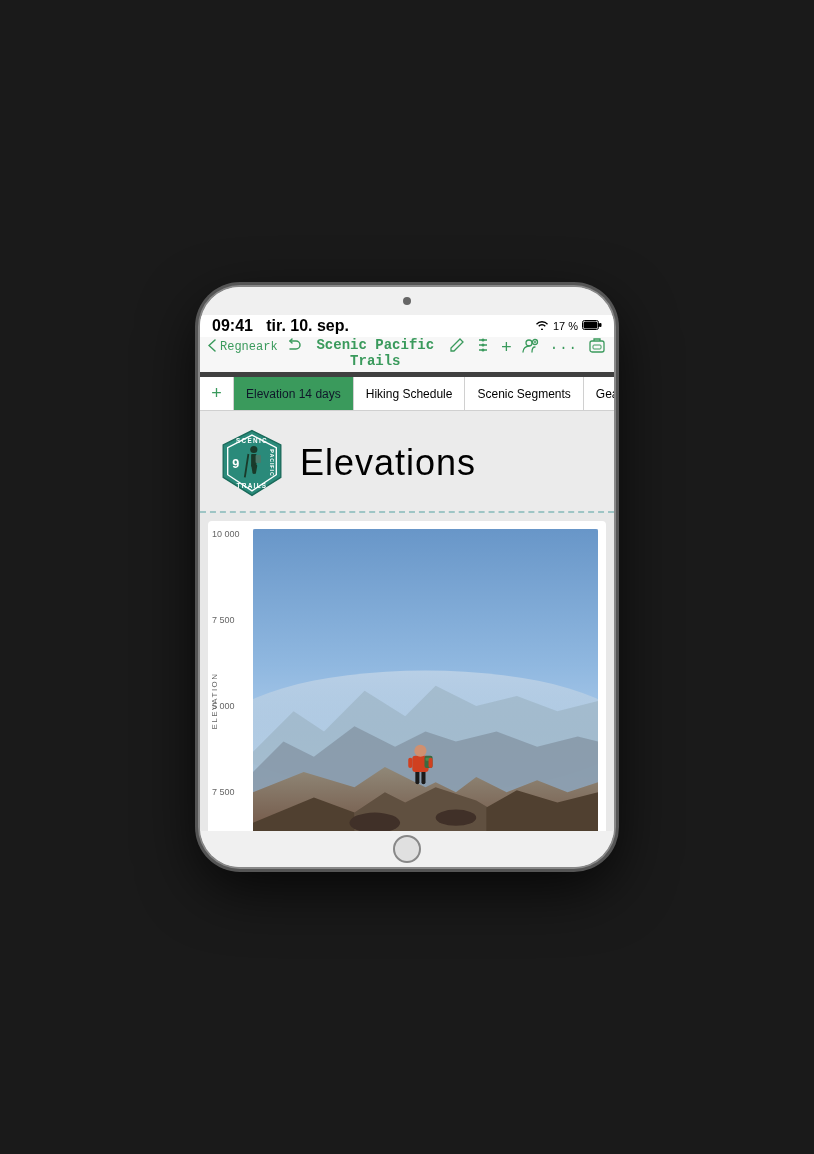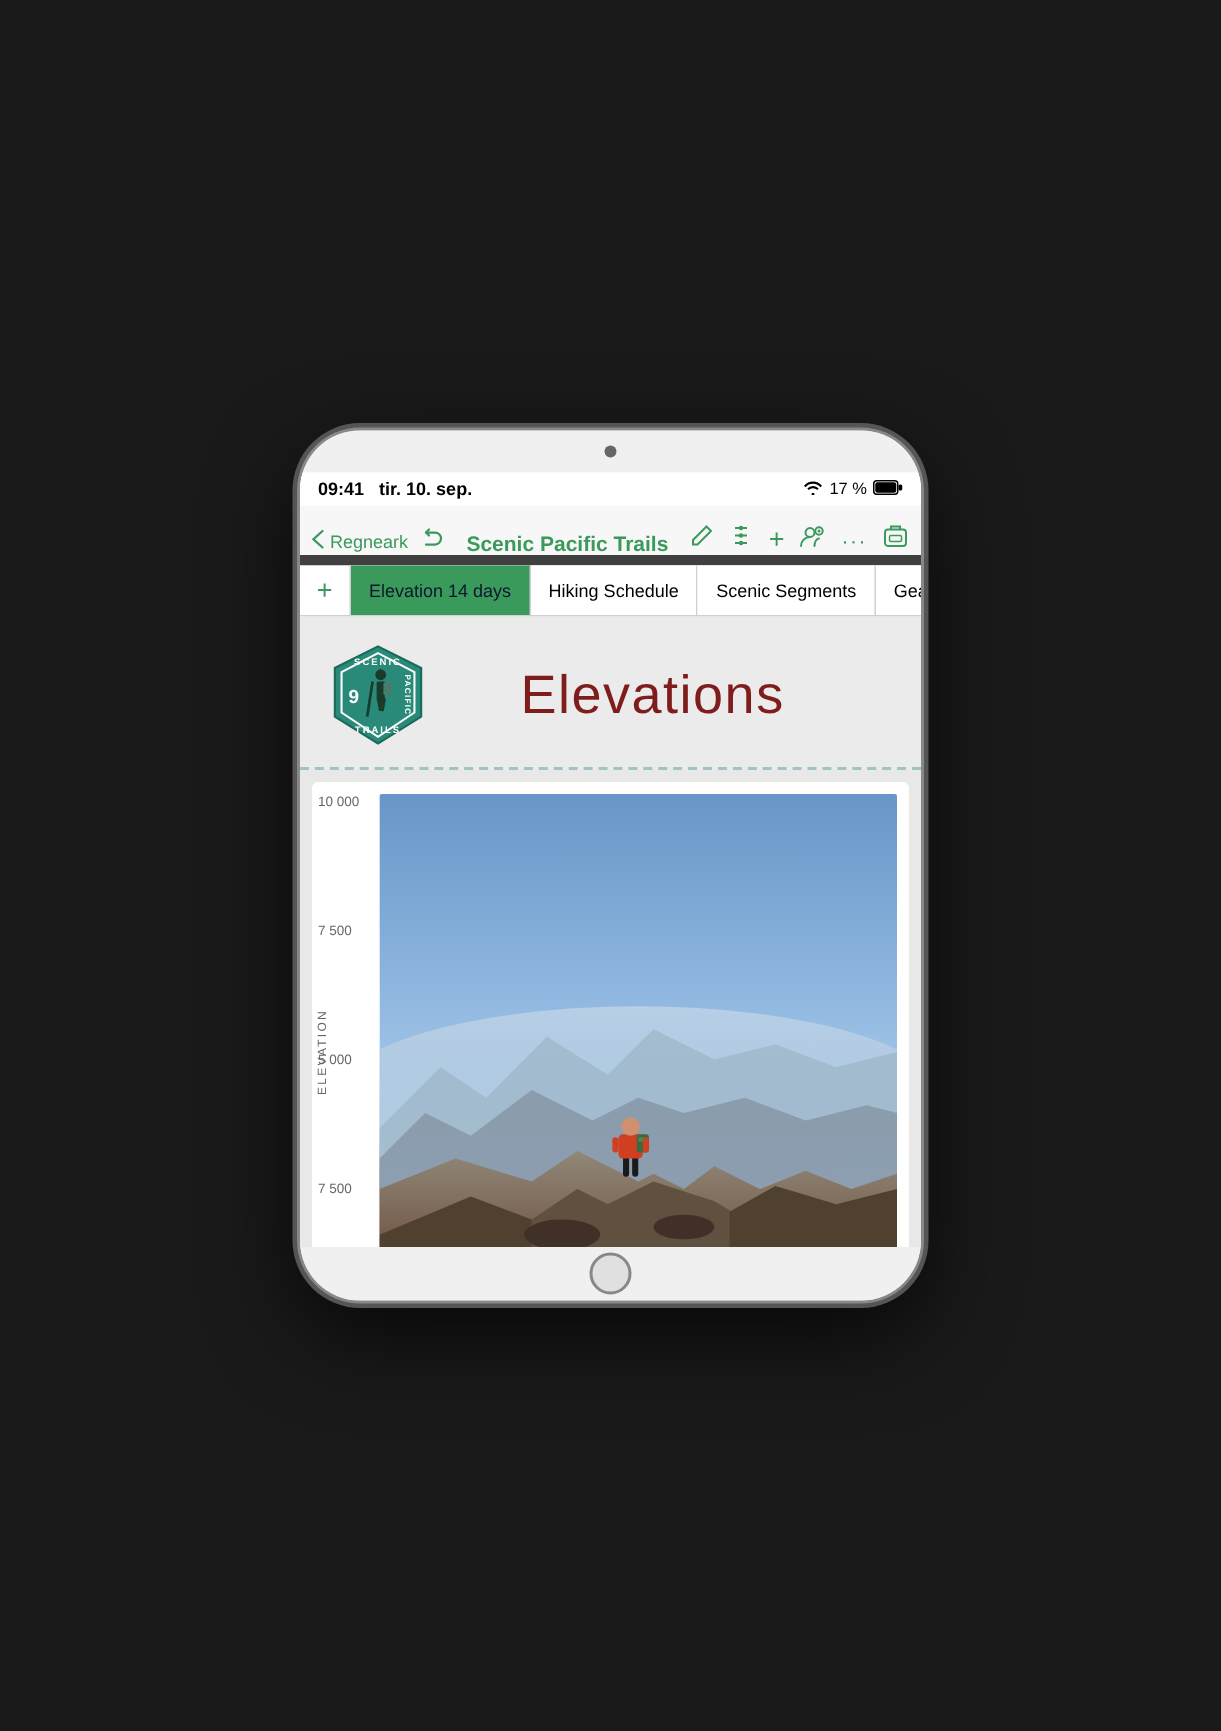--- a/index.html
+++ b/index.html
@@ -57,41 +57,42 @@
       align-items: center;
       justify-content: space-between;
       padding: 0 12px;
       font-size: 11px;
       color: #000;
       flex-shrink: 0;
     }
 
     .status-left {
       font-weight: 600;
-      font-size: 12px;
+      font-size: 16px;
     }
 
     .status-right {
       display: flex;
       align-items: center;
       gap: 4px;
       font-size: 11px;
       font-weight: 500;
     }
 
     
     .toolbar {
       background: #f7f7f7;
-      border-bottom: 7px solid #404040;
+      border-bottom: 5px solid #404040;
       height: 40px;
       display: flex;
-      align-items: flex-end;
+      align-items: flex-start;
       padding: 0 8px;
       gap: 0;
       flex-shrink: 0;
+      font-family: Liberation Mono, monospace;
     }
 
     .toolbar-back {
       display: flex;
       align-items: center;
       gap: 4px;
       color: #3a9a5c;
       font-size: 13px;
       cursor: pointer;
     }
@@ -166,23 +167,22 @@
       padding: 16px 16px 12px 16px;
       display: flex;
       align-items: center;
       gap: 12px;
       border-bottom: 2px dashed #9ec5c5;
     }
 
     .header-title {
       font-size: 36px;
       font-weight: 300;
-      color: #7f1d1d;
+      color: #000000;
       letter-spacing: 1px;
-      margin-left: 47px;
     }
 
     
     .chart-area {
       background: white;
       margin: 8px;
       border-radius: 4px;
       padding: 12px 8px 8px 8px;
       position: relative;
       height: 360px;

